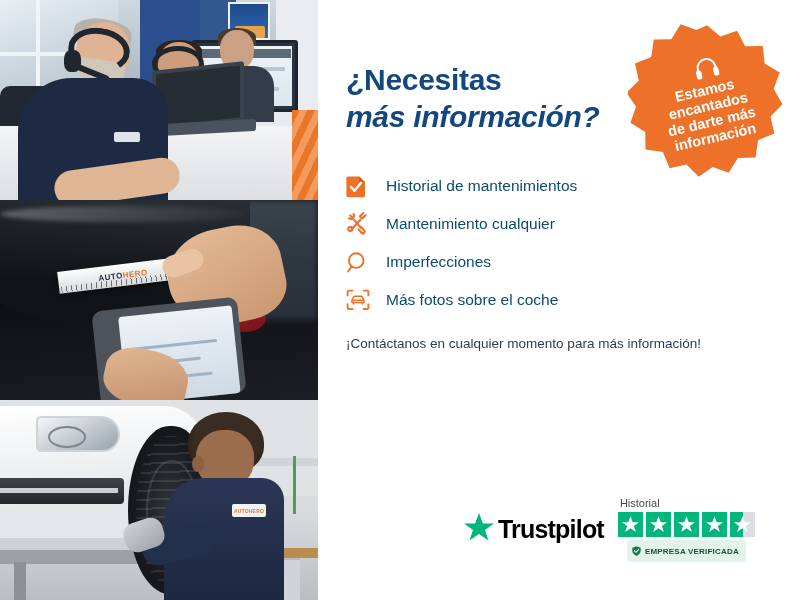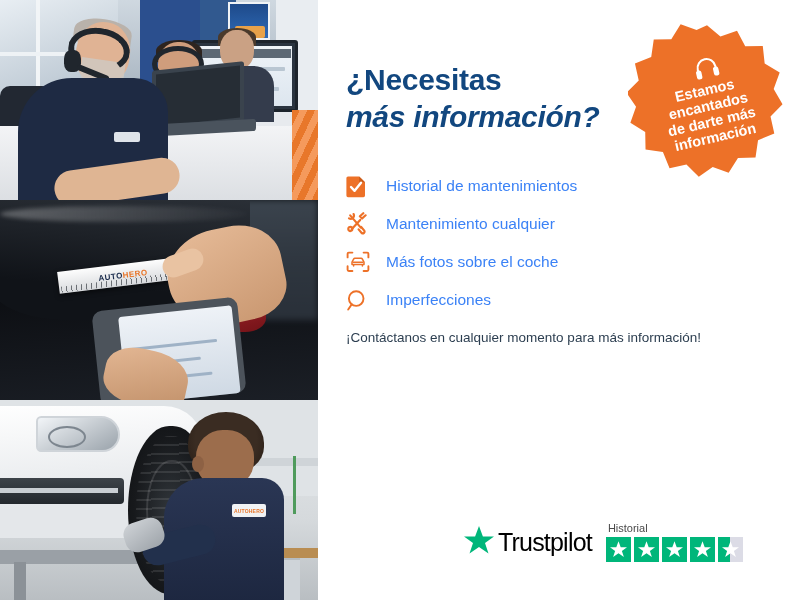--- a/index.html
+++ b/index.html
@@ -158,29 +158,29 @@
       background: linear-gradient(160deg,#cfd3d7,#9da3a9); border-radius:12px; transform: rotate(-18deg);}
 
   
   .content { position: relative; flex: 1; height: 600px; padding: 62px 28px 0 28px; background:#fff; }
   .heading { font-size: 30px; line-height: 1.22; font-weight: 700; color: #12477f; letter-spacing: -0.3px; }
   .heading .l2 { display: block; font-style: italic; }
 
   .features { margin-top: 32px; }
   .feature { display: flex; align-items: center; height: 38px; }
   .feature .ico { width: 30px; height: 26px; flex: 0 0 30px; display: flex; align-items: center; justify-content: flex-start; }
-  .feature .label { margin-left: 10px; font-size: 15.5px; color: #3b82f6; }
-
-  .contact { margin-top: 8px; font-size: 13.5px; line-height: 1.62; color: #2c3e50; }
+  .feature .label { margin-left: 10px; font-size: 15.5px; color: #0c4a6e; }
+
+  .contact { margin-top: 14px; font-size: 13.5px; line-height: 1.62; color: #2c3e50; }
   .contact .l2 { display:block; }
 
   
   .trust { position:absolute; left: 146px; bottom: 38px; display: flex; align-items: center; gap: 14px; }
   .tp-logo { display:flex; align-items:center; gap:4px; }
-  .tp-word { font-size: 25px; font-weight: 400; color: #000; letter-spacing: -0.8px; }
+  .tp-word { font-size: 25px; font-weight: 700; color: #000; letter-spacing: -0.8px; }
   .tp-right { display:flex; flex-direction:column; align-items:center; gap:3px; }
   .tp-excelente { font-size: 11px; color: #4a4a4a; align-self:flex-start; margin-left:2px; }
   .stars { display:flex; gap: 3px; }
   .star-box { width: 25px; height: 25px; background: #00b67a; display:flex; align-items:center; justify-content:center; }
   .star-box.half { background: linear-gradient(90deg, #00b67a 0 50%, #dcdce6 50% 100%); }
   .verified { display:flex; align-items:center; gap:4px; background:#e2f3ea;
       border-radius: 3px; padding: 2px 7px 2px 5px; }
   .verified .vtext { font-size: 8px; font-weight: 700; color: #14523a; letter-spacing: .2px; }
 
   
@@ -348,48 +348,48 @@
               <path d="M14.2 7.9 L5.6 17.2"></path>
               <path d="M6.2 18 a2.1 2.1 0 1 1 -3 -2.8 a2.1 2.1 0 0 1 3 2.8 Z"></path>
             </g>
           </svg>
         </span>
         <span class="label">Mantenimiento cualquier</span>
       </li>
 
       <li class="feature">
         <span class="ico">
+          <svg width="23" height="23" viewBox="0 0 23 23">
+            <circle cx="10.2" cy="9.6" r="7.3" fill="none" stroke="#ED7128" stroke-width="1.9"></circle>
+            <path d="M5.6 15.4 L2.2 20.6" fill="none" stroke="#ED7128" stroke-width="1.9" stroke-linecap="round"></path>
+          </svg>
+        </span>
+        <span class="label">Imperfecciones</span>
+      </li>
+
+      <li class="feature">
+        <span class="ico">
           <svg width="24" height="22" viewBox="0 0 24 22">
             <g stroke="#ED7128" stroke-width="1.9" fill="none" stroke-linecap="round">
               <path d="M1.6 6.4 V2.8 a1.2 1.2 0 0 1 1.2 -1.2 H6.4"></path>
               <path d="M22.4 6.4 V2.8 a1.2 1.2 0 0 0 -1.2 -1.2 H17.6"></path>
               <path d="M1.6 15.2 v3.6 a1.2 1.2 0 0 0 1.2 1.2 H6.4"></path>
               <path d="M22.4 15.2 v3.6 a1.2 1.2 0 0 1 -1.2 1.2 H17.6"></path>
             </g>
             <g stroke="#ED7128" stroke-width="1.5" fill="none" stroke-linecap="round" stroke-linejoin="round">
               <path d="M6 13.6 h12 v-2.4 l-1.6 -3.1 a1.5 1.5 0 0 0 -1.3 -0.8 H8.9 a1.5 1.5 0 0 0 -1.3 0.8 L6 11.2 Z"></path>
               <path d="M7.2 11.3 h9.6"></path>
               <path d="M7.6 13.8 v1.2"></path>
               <path d="M16.4 13.8 v1.2"></path>
             </g>
           </svg>
         </span>
         <span class="label">Más fotos sobre el coche</span>
       </li>
 
-      <li class="feature">
-        <span class="ico">
-          <svg width="23" height="23" viewBox="0 0 23 23">
-            <circle cx="10.2" cy="9.6" r="7.3" fill="none" stroke="#ED7128" stroke-width="1.9"></circle>
-            <path d="M5.6 15.4 L2.2 20.6" fill="none" stroke="#ED7128" stroke-width="1.9" stroke-linecap="round"></path>
-          </svg>
-        </span>
-        <span class="label">Imperfecciones</span>
-      </li>
-
 
     </ul>
 
     <p class="contact">
       <span>¡Contáctanos en cualquier momento para más información!</span>
     </p>
 
     <div class="trust">
       <div class="tp-logo">
         <span>
@@ -421,17 +421,26 @@
             <svg width="17" height="17" viewBox="0 0 30 29">
                 <path fill="#fff" d="M15 0 L18.9 10.4 L30 10.4 L21 17 L24.5 27.6 L15 21.1 L5.5 27.6 L9 17 L0 10.4 L11.1 10.4 Z"></path>
               </svg>
           </span>
           <span class="star-box half">
             <svg width="17" height="17" viewBox="0 0 30 29">
                 <path fill="#fff" d="M15 0 L18.9 10.4 L30 10.4 L21 17 L24.5 27.6 L15 21.1 L5.5 27.6 L9 17 L0 10.4 L11.1 10.4 Z"></path>
               </svg>
           </span>
         </div>
+        <div class="verified">
+          <span>
+            <svg width="9" height="10" viewBox="0 0 12 13">
+              <path fill="#1a7a52" d="M6 0 L11.6 2.1 V6.3 C11.6 9.5 9.2 11.9 6 13 C2.8 11.9 0.4 9.5 0.4 6.3 V2.1 Z"></path>
+              <path d="M3.4 6.4 L5.2 8.2 L8.7 4.6" fill="none" stroke="#fff" stroke-width="1.5" stroke-linecap="round" stroke-linejoin="round"></path>
+            </svg>
+          </span>
+          <span class="vtext">EMPRESA VERIFICADA</span>
+        </div>
       </div>
     </div>
 
   </div>
 </div>
 
 </body></html>

